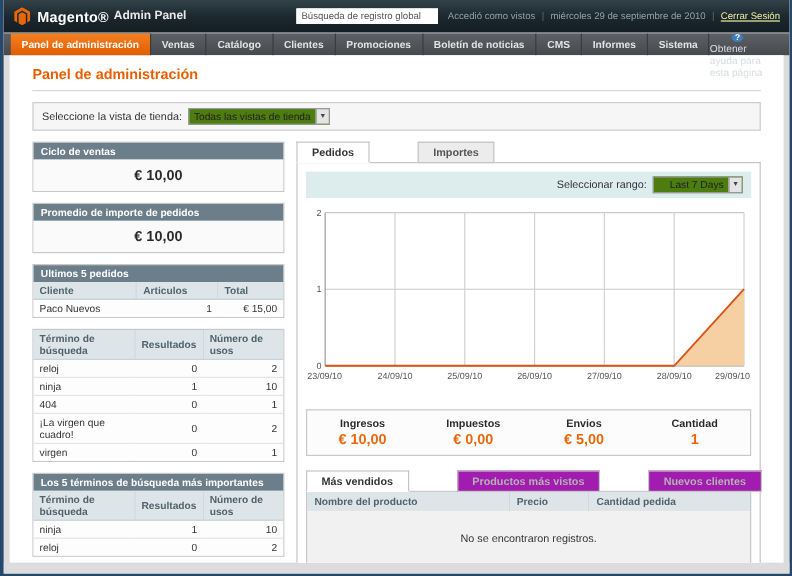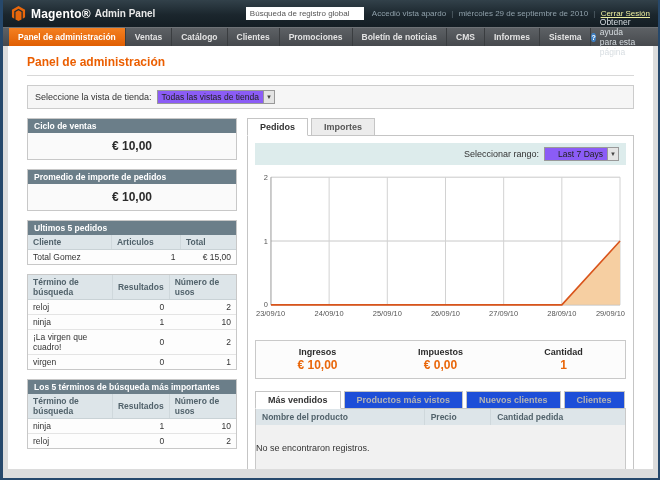--- a/index.html
+++ b/index.html
@@ -22,31 +22,31 @@
   .logout { color:#eef0a0; text-decoration:underline; cursor:pointer; }
 
   
   .nav { height:19px; background:linear-gradient(180deg,#5d6165 0%,#46494d 100%);
          display:flex; align-items:stretch; font-size:8.5px; border-top:1px solid #6e7276; }
   .nav ul { display:flex; list-style:none; margin-left:6px; }
   .nav li { color:#e3e3e3; font-weight:bold; padding:0 9px; display:flex; align-items:center;
             border-right:1px solid #3a3d40; cursor:pointer; white-space:nowrap; }
   .nav li.active { background:linear-gradient(180deg,#f48021 0%,#e05e02 100%); color:#fff; }
   .nav-spacer { flex:1; }
-  .nav-help { display:flex; align-items:center; color:#d7dde1; padding-right:16px; cursor:pointer; }
+  .nav-help { display:flex; align-items:center; color:#d7dde1; padding-right:16px; cursor:pointer;flex-direction:column; }
   .help-ic { width:9px; height:9px; border-radius:50%; background:#3e7fc1; color:#fff; font-size:7px;
              display:inline-flex; align-items:center; justify-content:center; margin-right:4px; font-weight:bold; }
 
   
   .page { background:#fff; margin:0 5px; height:423px; padding:9px 19px; overflow:hidden; }
   .page-title { color:#eb5e00; font-size:12px; font-weight:bold; }
   .rule { border-bottom:1px solid #d8d8d8; margin:6px 0 9px; }
   .store-bar { border:1px solid #ccc; background:#f6f6f6; padding:4px 7px; font-size:9px; color:#333;
                display:flex; align-items:center; margin-bottom:9px; }
-  .fake-select { display:inline-flex; align-items:stretch; border:1px solid #999; background:#8b5cf6;
+  .fake-select { display:inline-flex; align-items:stretch; border:1px solid #999; background:#4d7c0f;
                  margin-left:5px; cursor:pointer; }
   .fake-select .txt { font-size:8.5px; padding:1px 4px; color:#222; }
   .fake-select .arrow { width:11px; background:#e4e4e4; border-left:1px solid #999; font-size:6px;
                         display:flex; align-items:center; justify-content:center; color:#444; }
 
   .cols { display:flex; gap:10px; }
   .col-left { width:210px; flex:none; }
   .col-right { flex:1; min-width:0; }
 
   
@@ -55,58 +55,58 @@
   .card-val { background:#fafafa; text-align:center; font-size:12px; font-weight:bold; color:#2b2b2b; padding:6px 0; }
   table.mini { width:100%; border-collapse:collapse; font-size:8.5px; }
   table.mini th { background:#dde5e9; color:#51626b; text-align:left; font-weight:bold;
                   padding:2px 5px; border-bottom:1px solid #c9d2d6; border-right:1px solid #cfd8dc; }
   table.mini th:last-child { border-right:none; }
   table.mini td { padding:2px 5px; border-bottom:1px solid #e4e4e4; color:#333; background:#fdfdfd; }
   table.mini td.num { text-align:right; }
   table.mini tr:last-child td { border-bottom:none; }
 
   
-  .tabs { display:flex; font-size:9px; font-weight:bold; position:relative; z-index:2; }
+  .tabs { display:flex; font-size:9px; font-weight:bold; position:relative; z-index:2;gap:37px; }
   .tab { padding:3px 12px; background:#ececec; border:1px solid #c5c5c5; color:#555;
          margin-right:3px; cursor:pointer; white-space:nowrap; }
   .tab.active { background:#fff; border-bottom:1px solid #fff; color:#333; }
-  .tab.disabled { color:#b3b3b3; background:#1d4ed8; cursor:default; }
+  .tab.disabled { color:#b3b3b3; background:#a21caf; cursor:default; }
   .main-panel { border:1px solid #c5c5c5; margin-top:-1px; padding:7px; background:#fff; }
   .range-bar { background:#ddecec; padding:4px 7px; font-size:9px; color:#333; text-align:right;
                display:flex; justify-content:flex-end; align-items:center; }
   .chart-wrap { padding:6px 0 0; }
   .metrics { border:1px solid #c9c9c9; background:#fcfcfc; display:flex; padding:6px 0; margin:9px 0 12px; }
   .metric { flex:1; text-align:center; }
   .metric .lab { font-size:9px; font-weight:bold; color:#2b2b2b; }
   .metric .val { font-size:12px; font-weight:bold; color:#e9670b; margin-top:1px; }
   table.prod { width:100%; border-collapse:collapse; font-size:8.5px; margin-top:-1px;
                border:1px solid #c9c9c9;padding-left:44px; }
   table.prod th { background:#dde5e9; color:#51626b; text-align:left; font-weight:bold; padding:3px 6px;
                   border-right:1px solid #cfd8dc; }
   table.prod th:last-child { border-right:none; }
-  .empty-msg { background:#f1f1f1; text-align:left; font-size:9px; color:#333; padding:18px 0 22px; }
+  .empty-msg { background:#f1f1f1; text-align:center; font-size:9px; color:#333; padding:18px 0 22px; }
 
   .footer-strip { height:100%; background:#dcdcdc; }
 </style>
 </head>
 <body>
 
 <div class="window">
 
   <div class="hdr">
     <svg class="logo" viewBox="0 0 16 16">
       <path d="M8 0 L15 4 V12 L12.5 13.5 V5.5 L8 3 L3.5 5.5 V13.5 L1 12 V4 Z" fill="#e9670b"></path>
       <path d="M8 4.5 L11.2 6.3 V14.3 L8 16 L4.8 14.3 V6.3 Z" fill="#e9670b"></path>
     </svg>
     <span class="brand">Magento®</span>
     <span class="brand-suffix">Admin Panel</span>
     <span class="hdr-spacer"></span>
     <input class="hdr-search" value="Búsqueda de registro global" style="">
     <span class="hdr-right">
-      <span>Accedió vista apardo</span>
+      <span>Accedió como vistos</span>
       <span class="sep">|</span>
       <span>miércoles 29 de septiembre de 2010</span>
       <span class="sep">|</span>
       <span class="logout">Cerrar Sesión</span>
     </span>
   </div>
 
   <div class="nav">
     <ul>
 
@@ -168,21 +168,21 @@
                 <tr>
 
             <th>Cliente</th>
                   <th>Articulos</th>
                   <th>Total</th>
                 </tr>
               </thead>
             <tbody>
 
             <tr>
-                <td>Total Gomez</td>
+                <td>Paco Nuevos</td>
                 <td class="num">1</td>
                 <td class="num">€ 15,00</td>
               </tr>
               </tbody>
           </table>
         </div>
 
         <div class="card">
           <table class="mini">
             <thead>
@@ -197,20 +197,25 @@
 
             <tr>
                 <td>reloj</td>
                 <td class="num">0</td>
                 <td class="num">2</td>
               </tr>
                 <tr>
                 <td>ninja</td>
                 <td class="num">1</td>
                 <td class="num">10</td>
+              </tr>
+                <tr>
+                <td>404</td>
+                <td class="num">0</td>
+                <td class="num">1</td>
               </tr>
                 <tr>
                 <td>¡La virgen que cuadro!</td>
                 <td class="num">0</td>
                 <td class="num">2</td>
               </tr>
                 <tr>
                 <td>virgen</td>
                 <td class="num">0</td>
                 <td class="num">1</td>
@@ -297,20 +302,24 @@
               <div class="metric">
                 <div class="lab">Ingresos</div>
                 <div class="val">€ 10,00</div>
               </div>
 
               <div class="metric">
                 <div class="lab">Impuestos</div>
                 <div class="val">€ 0,00</div>
               </div>
 
+              <div class="metric">
+                <div class="lab">Envios</div>
+                <div class="val">€ 5,00</div>
+              </div>
 
               <div class="metric">
                 <div class="lab">Cantidad</div>
                 <div class="val">1</div>
               </div>
             </div>
 
           <div class="tabs">
 
               <span class="tab active">Más vendidos</span>

